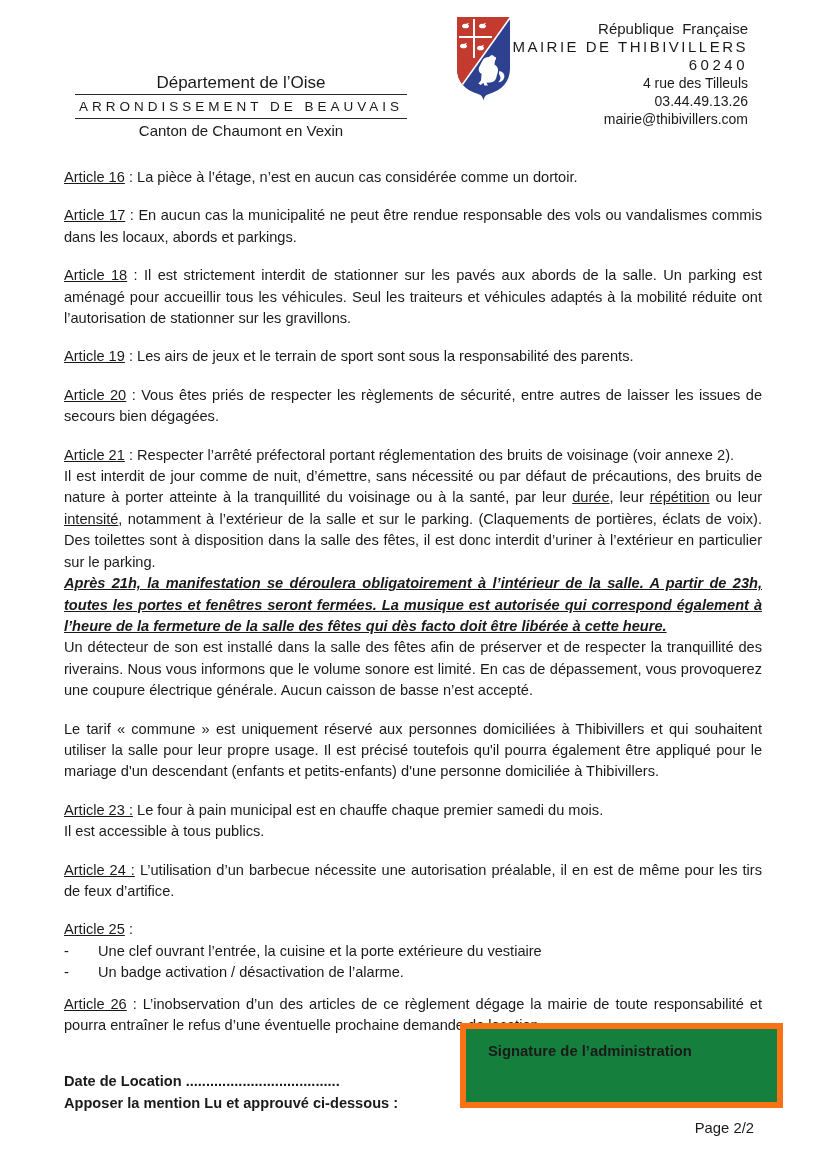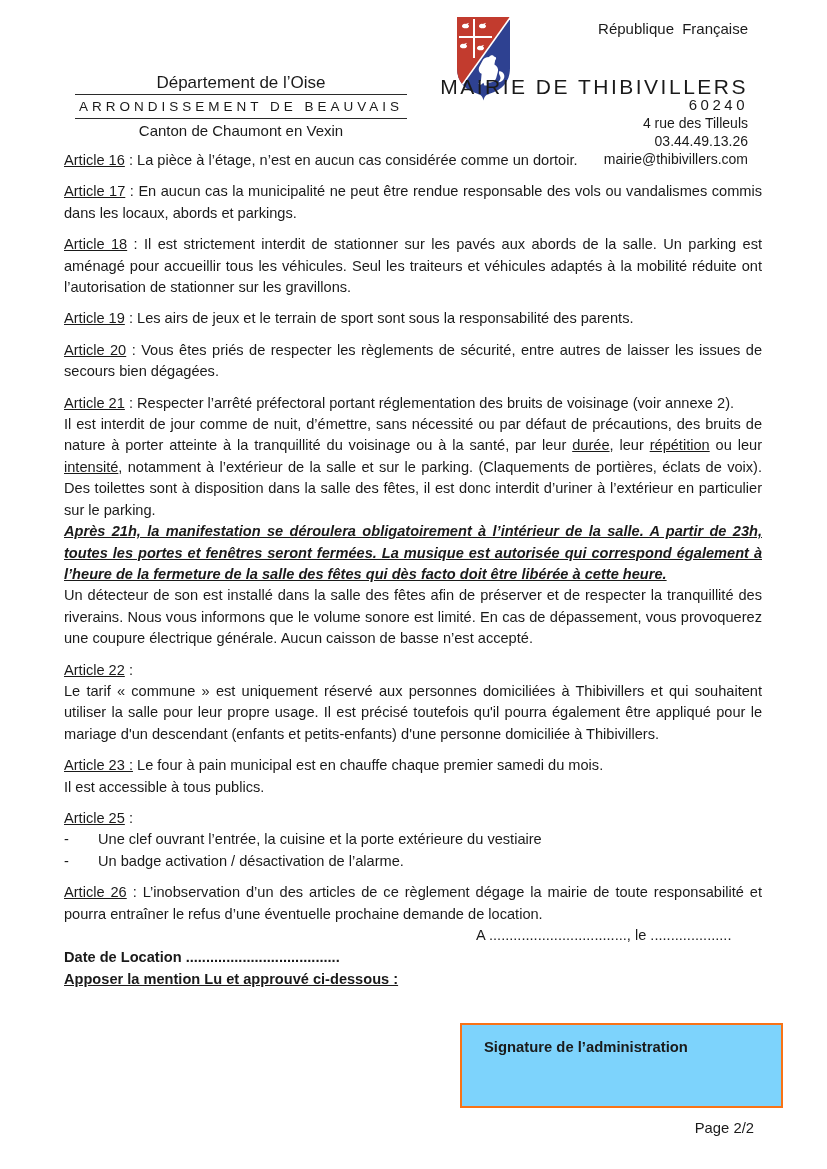--- a/index.html
+++ b/index.html
@@ -31,65 +31,65 @@
     left: 455px; top: 15px;
   }
 
   .hdr-right {
     position: absolute;
     right: 79px; top: 20px;
     text-align: right;
     line-height: 18px;
   }
   .hdr-right .rep { font-size: 15px; word-spacing: 4px; }
-  .hdr-right .mairie { font-size: 21px; letter-spacing: 2.5px; white-space: nowrap; margin-top: 40px; }
+  .hdr-right .mairie { font-size: 15px; letter-spacing: 2.5px; white-space: nowrap; }
   .hdr-right .cp { font-size: 15px; letter-spacing: 3.5px; }
   .hdr-right .small { font-size: 14px; }
 
   
   .body {
     position: absolute;
     top: 150px; left: 64px;
     width: 698px;
     font-size: 14.6px;
     line-height: 21.4px;
     text-align: justify;
   }
-  .para { margin-bottom: 10px; }
+  .para { margin-bottom: 10px; margin-top: 17px; }
   .u { text-decoration: underline; }
   .nojust { text-align: left; }
   .bi-u {
     font-weight: bold;
     font-style: italic;
     text-decoration: underline;
   }
   .bullet { display: flex; text-align: left; }
   .bullet .dash { width: 34px; flex: 0 0 34px; }
 
   .place-date {
     margin-left: 412px;
     font-weight: normal;
     white-space: nowrap;
     text-align: left;
   }
   .closing-left {
-    margin-top: 0;
+    margin-top: 12px;
     font-weight: bold;
     line-height: 22px;
     text-align: left;
   }
-  .closing-left .apposer { text-decoration: underline; }
+  .closing-left .apposer { }
 
   
   .sig-box {
     position: absolute;
     left: 460px; top: 1023px;
     width: 323px; height: 85px;
-    border: 2px solid #f97316;
-    background: #7dd3fc;
+    border: 6px solid #f97316;
+    background: #15803d;
   }
   .sig-box .sig-label {
     margin: 14px 0 0 22px;
     font-size: 14.8px;
     font-weight: bold;
   }
   .page-num {
     position: absolute;
     right: 73px; top: 1120px;
     font-size: 14.8px;
@@ -157,29 +157,29 @@
     <p class="para"><span class="u">Article 20</span><span> : </span><span>Vous êtes priés de respecter les règlements de sécurité, entre autres de laisser les issues de secours bien dégagées.</span></p>
 
     <div class="para">
       <p><span class="u">Article 21</span><span> : </span><span>Respecter l’arrêté préfectoral portant réglementation des bruits de voisinage (voir annexe 2).</span></p>
       <p><span>Il est interdit de jour comme de nuit, d’émettre, sans nécessité ou par défaut de précautions, des bruits de nature à porter atteinte à la tranquillité du voisinage ou à la santé, par leur </span><span class="u">durée</span><span>, leur </span><span class="u">répétition</span><span> ou leur </span><span class="u">intensité</span><span>, notamment à l’extérieur de la salle et sur le parking. (Claquements de portières, éclats de voix). Des toilettes sont à disposition dans la salle des fêtes, il est donc interdit d’uriner à l’extérieur en particulier sur le parking.</span></p>
       <p class="bi-u">Après 21h, la manifestation se déroulera obligatoirement à l’intérieur de la salle. A partir de 23h, toutes les portes et fenêtres seront fermées. La musique est autorisée qui correspond également à l’heure de la fermeture de la salle des fêtes qui dès facto doit être libérée à cette heure.</p>
       <p>Un détecteur de son est installé dans la salle des fêtes afin de préserver et de respecter la tranquillité des riverains. Nous vous informons que le volume sonore est limité. En cas de dépassement, vous provoquerez une coupure électrique générale. Aucun caisson de basse n’est accepté.</p>
     </div>
 
     <div class="para">
-      <p class="nojust"><span class="u">Article 22</span><span> :</span></p>
       <p>Le tarif « commune » est uniquement réservé aux personnes domiciliées à Thibivillers et qui souhaitent utiliser la salle pour leur propre usage. Il est précisé toutefois qu'il pourra également être appliqué pour le mariage d'un descendant (enfants et petits-enfants) d'une personne domiciliée à Thibivillers.</p>
     </div>
 
     <div class="para">
       <p><span class="u">Article 23 :</span><span> </span><span>Le four à pain municipal est en chauffe chaque premier samedi du mois.</span></p>
       <p class="nojust">Il est accessible à tous publics.</p>
     </div>
 
+    <p class="para"><span class="u">Article 24 :</span><span> </span><span>L’utilisation d’un barbecue nécessite une autorisation préalable, il en est de même pour les tirs de feux d’artifice.</span></p>
 
     <div class="para">
       <p class="nojust"><span class="u">Article 25</span><span> :</span></p>
       <div class="bullet">
           <span class="dash">-</span>
           <span>Une clef ouvrant l’entrée, la cuisine et la porte extérieure du vestiaire</span>
         </div>
       <div class="bullet">
           <span class="dash">-</span>
           <span>Un badge activation / désactivation de l’alarme.</span>

